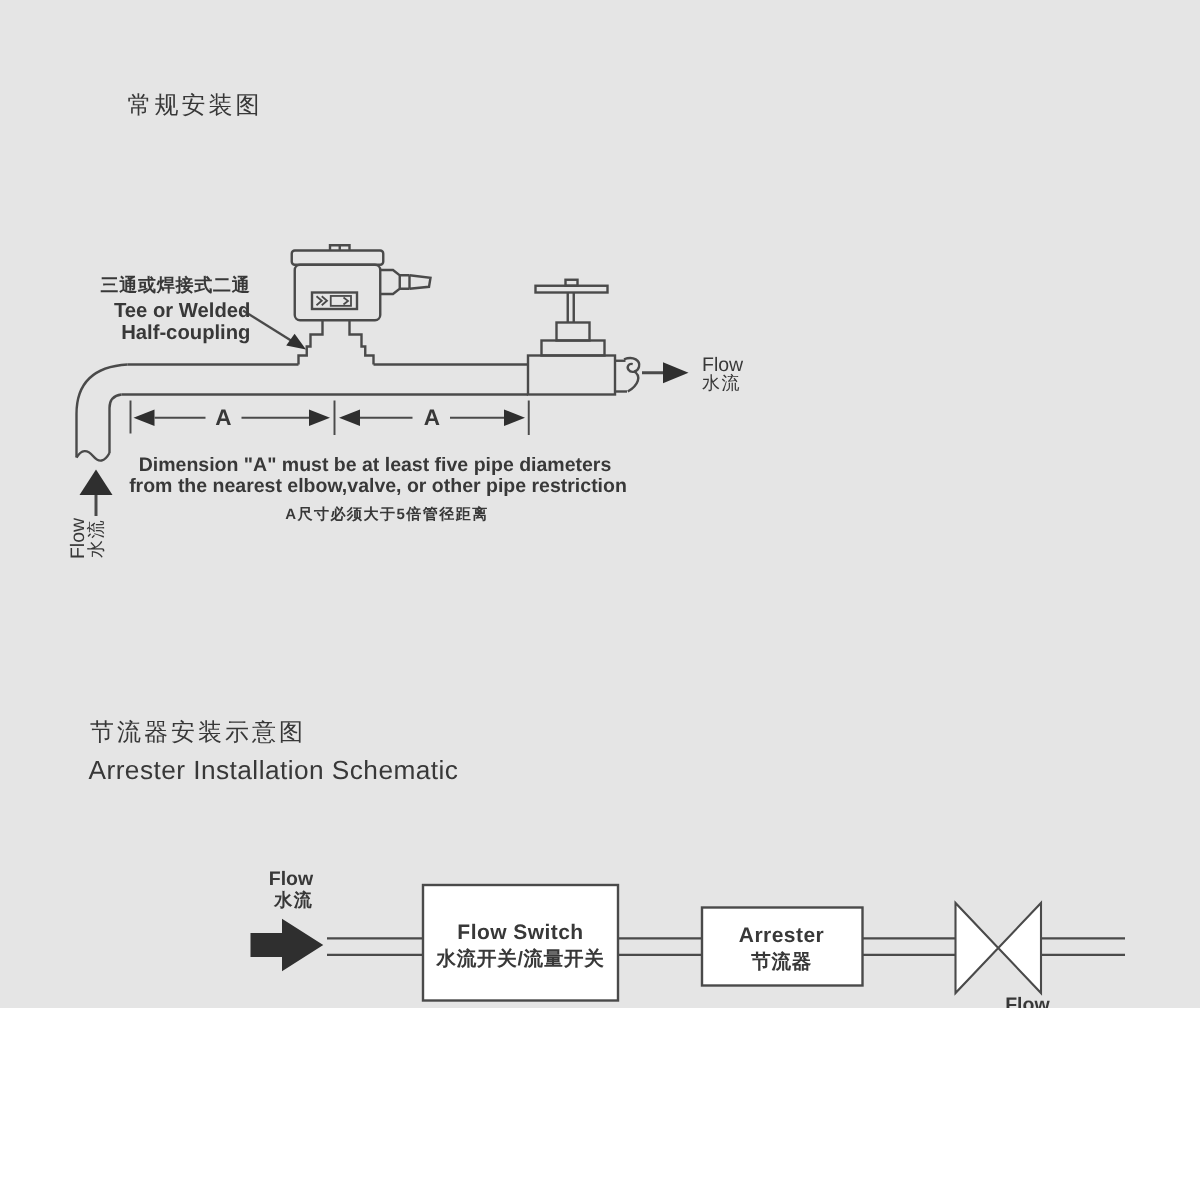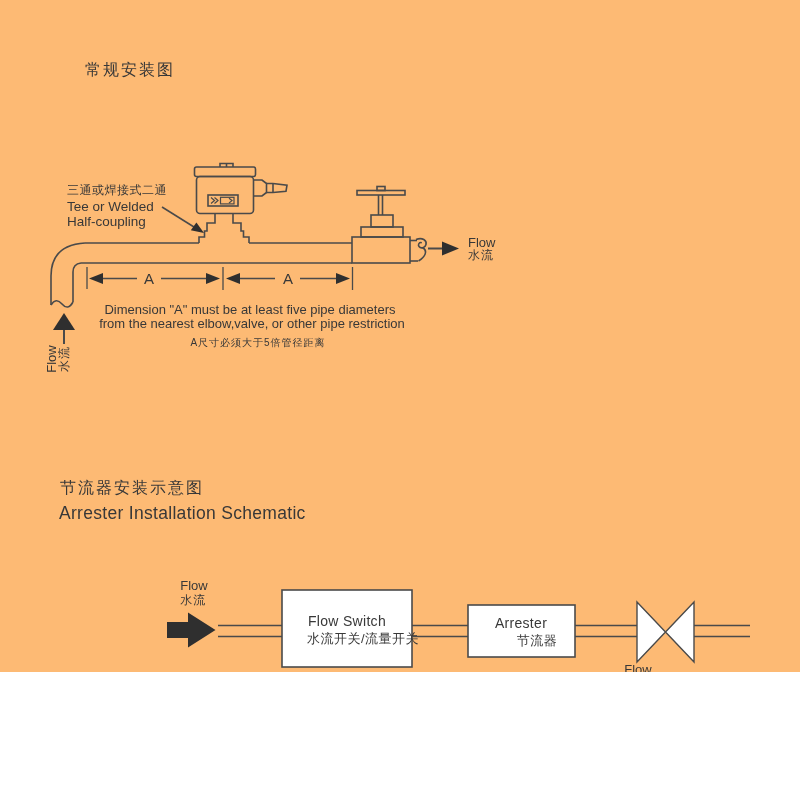--- a/index.html
+++ b/index.html
@@ -1,33 +1,33 @@
 <!DOCTYPE html>
 <html><head>
 <meta charset="utf-8">
 <style>
   html,body{margin:0;padding:0;background:#fff;}
   #canvas{
-    position:relative;width:800px;height:672px;background:#fdba74;
+    position:relative;width:800px;height:672px;background:#e5e5e5;
     font-family:"Liberation Sans","DejaVu Sans",sans-serif;
     color:#383838;overflow:hidden;
   }
   .t{position:absolute;white-space:nowrap;color:#383838;}
-  .c{transform:translateX(-50%);text-align:left;}
+  .c{transform:translateX(-50%);text-align:right;font-weight:bold;}
   .title-zh{font-size:16px;letter-spacing:2px;}
   .title-en{font-size:17.5px;letter-spacing:.3px;}
   .lbl-zh-sm{font-size:12px;letter-spacing:.5px;}
   .lbl-en-sm{font-size:13.5px;}
   .flow-en{font-size:13px;line-height:13px;}
   .flow-zh{font-size:12px;line-height:13px;letter-spacing:1px;}
   .note{font-size:13px;}
   .note-zh{font-size:10px;letter-spacing:1px;}
   .dimA{font-size:15px;}
   .box-en{font-size:14px;letter-spacing:.3px;}
-  .box-zh{font-size:13px;letter-spacing:.5px;margin-left:16px;}
+  .box-zh{font-size:13px;letter-spacing:.5px;}
   .rot{transform:rotate(-90deg);transform-origin:center center;text-align:center;}
   svg{position:absolute;left:0;top:0;}
 </style>
 </head>
 <body>
 
 <div id="canvas">
 
   <svg width="800" height="800" viewBox="0 0 800 800">
     <g stroke="#4a4a4a" stroke-width="1.6" fill="none">

